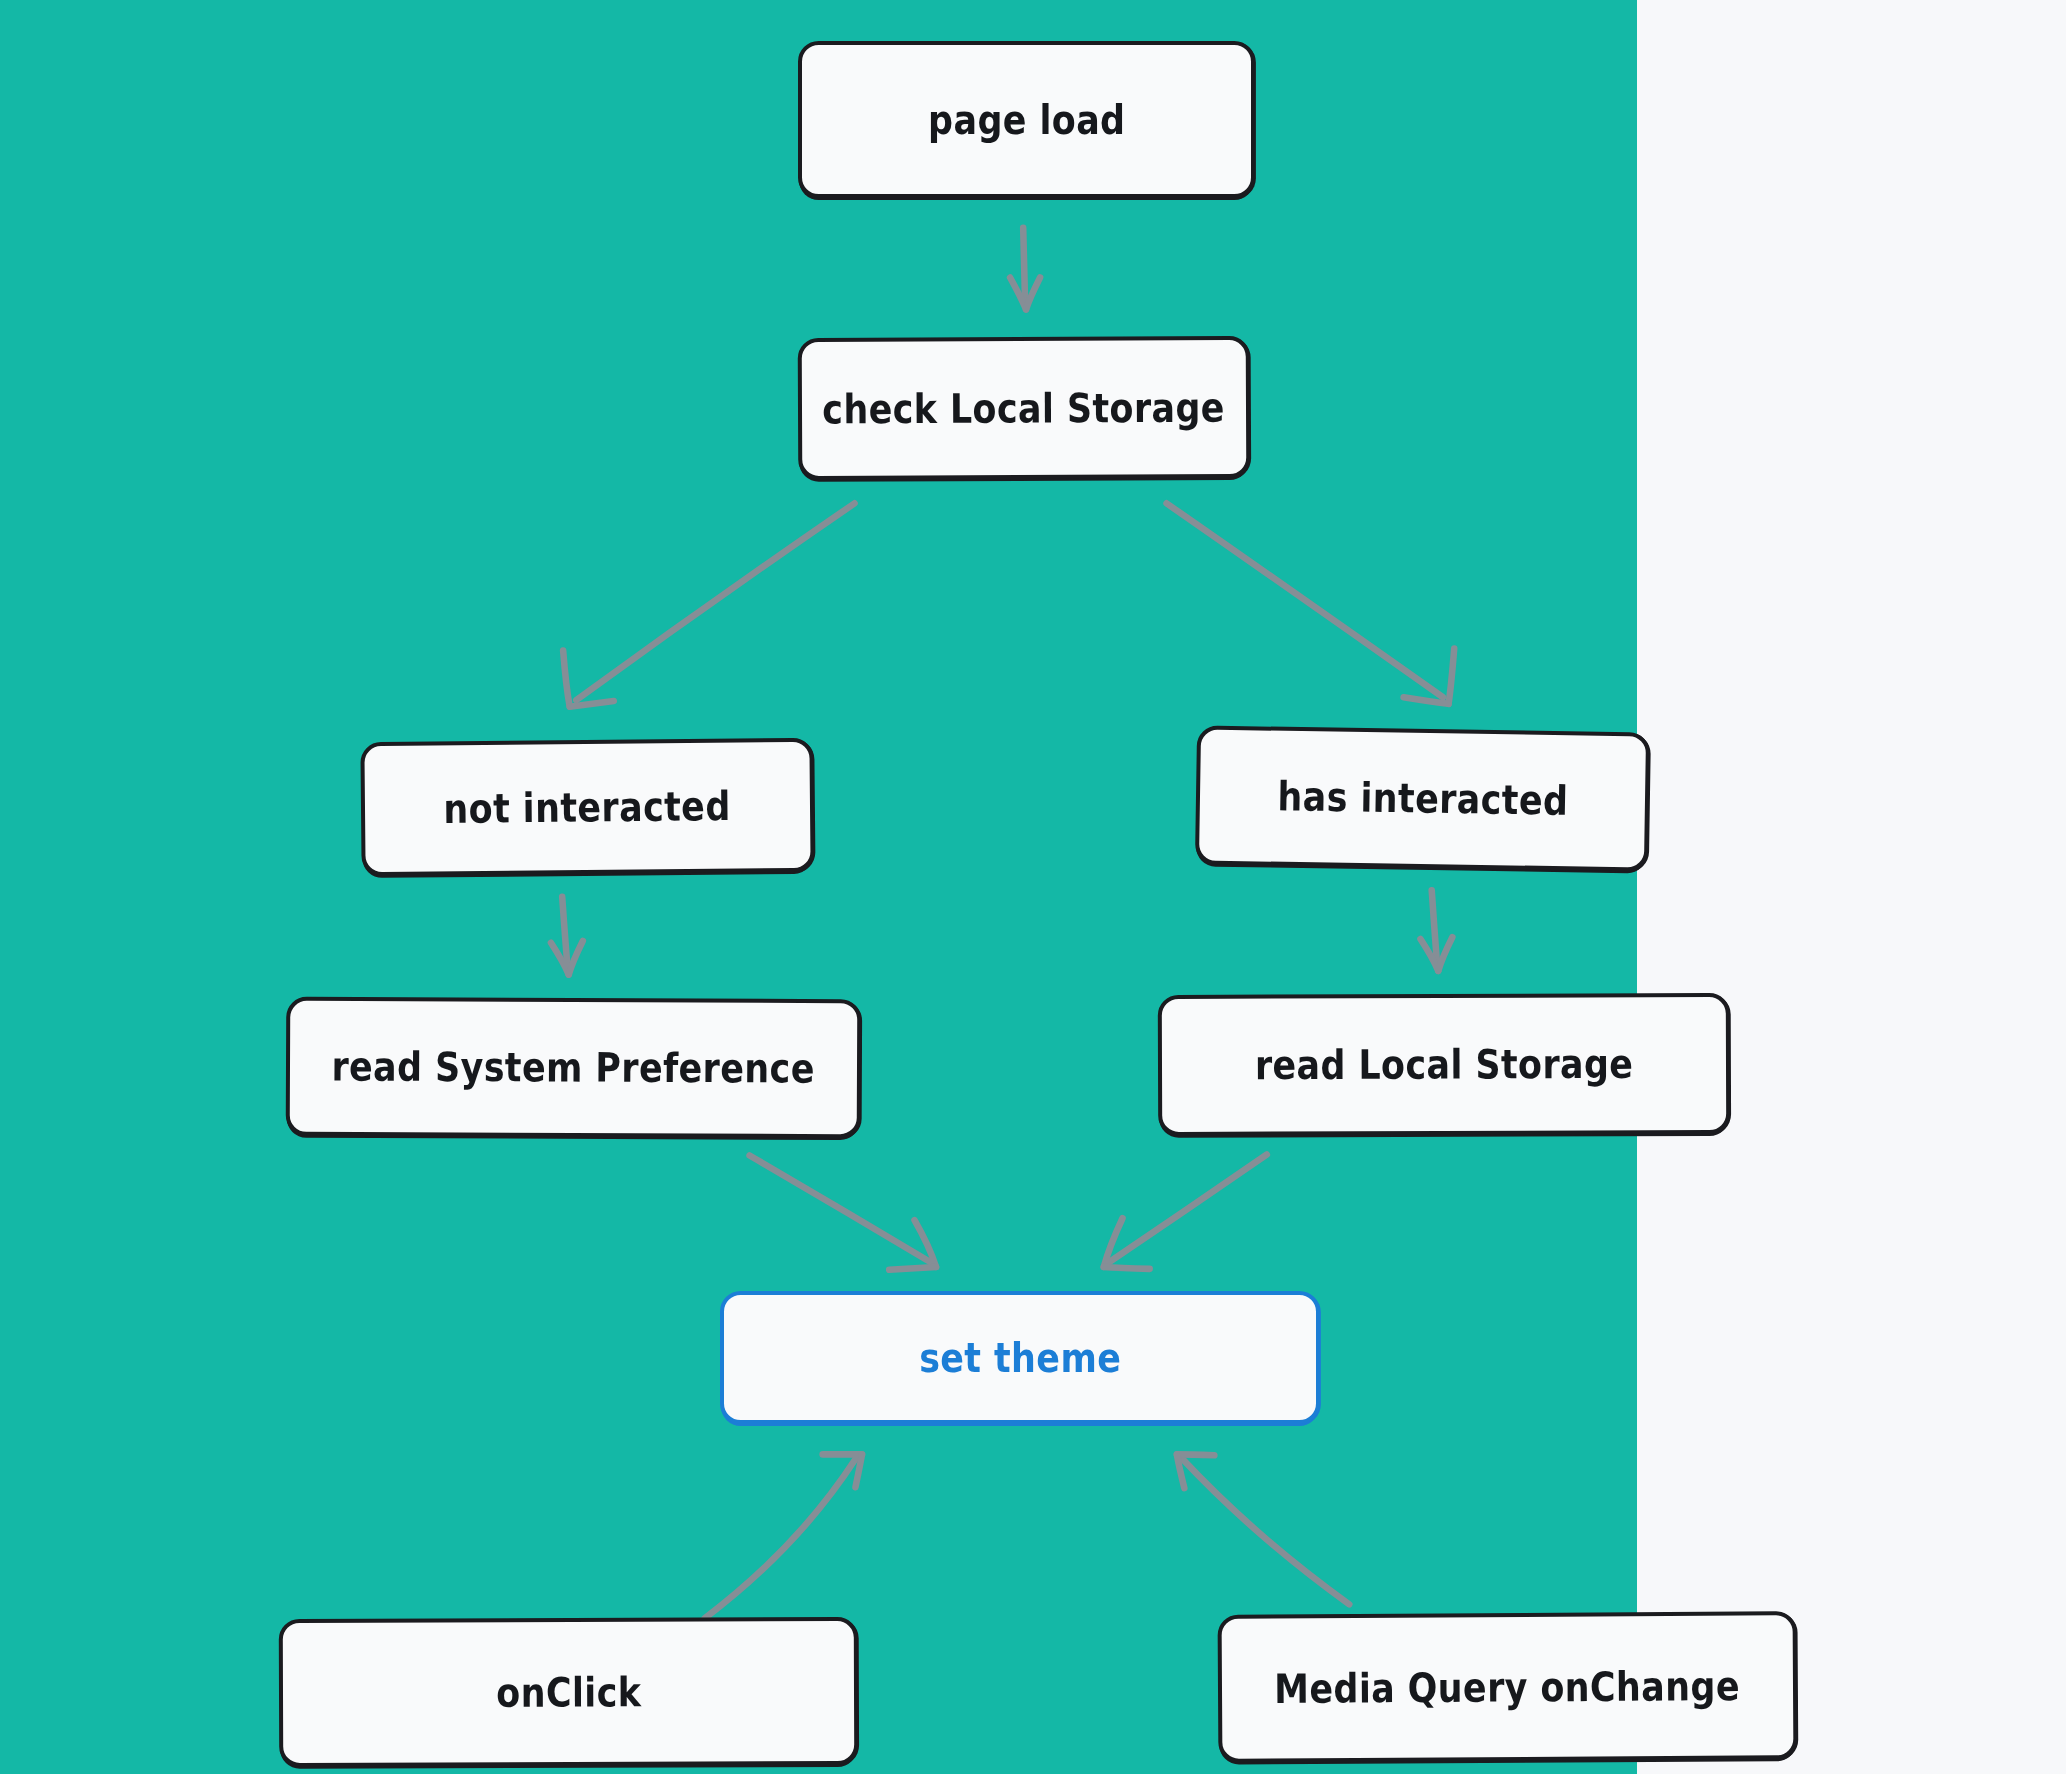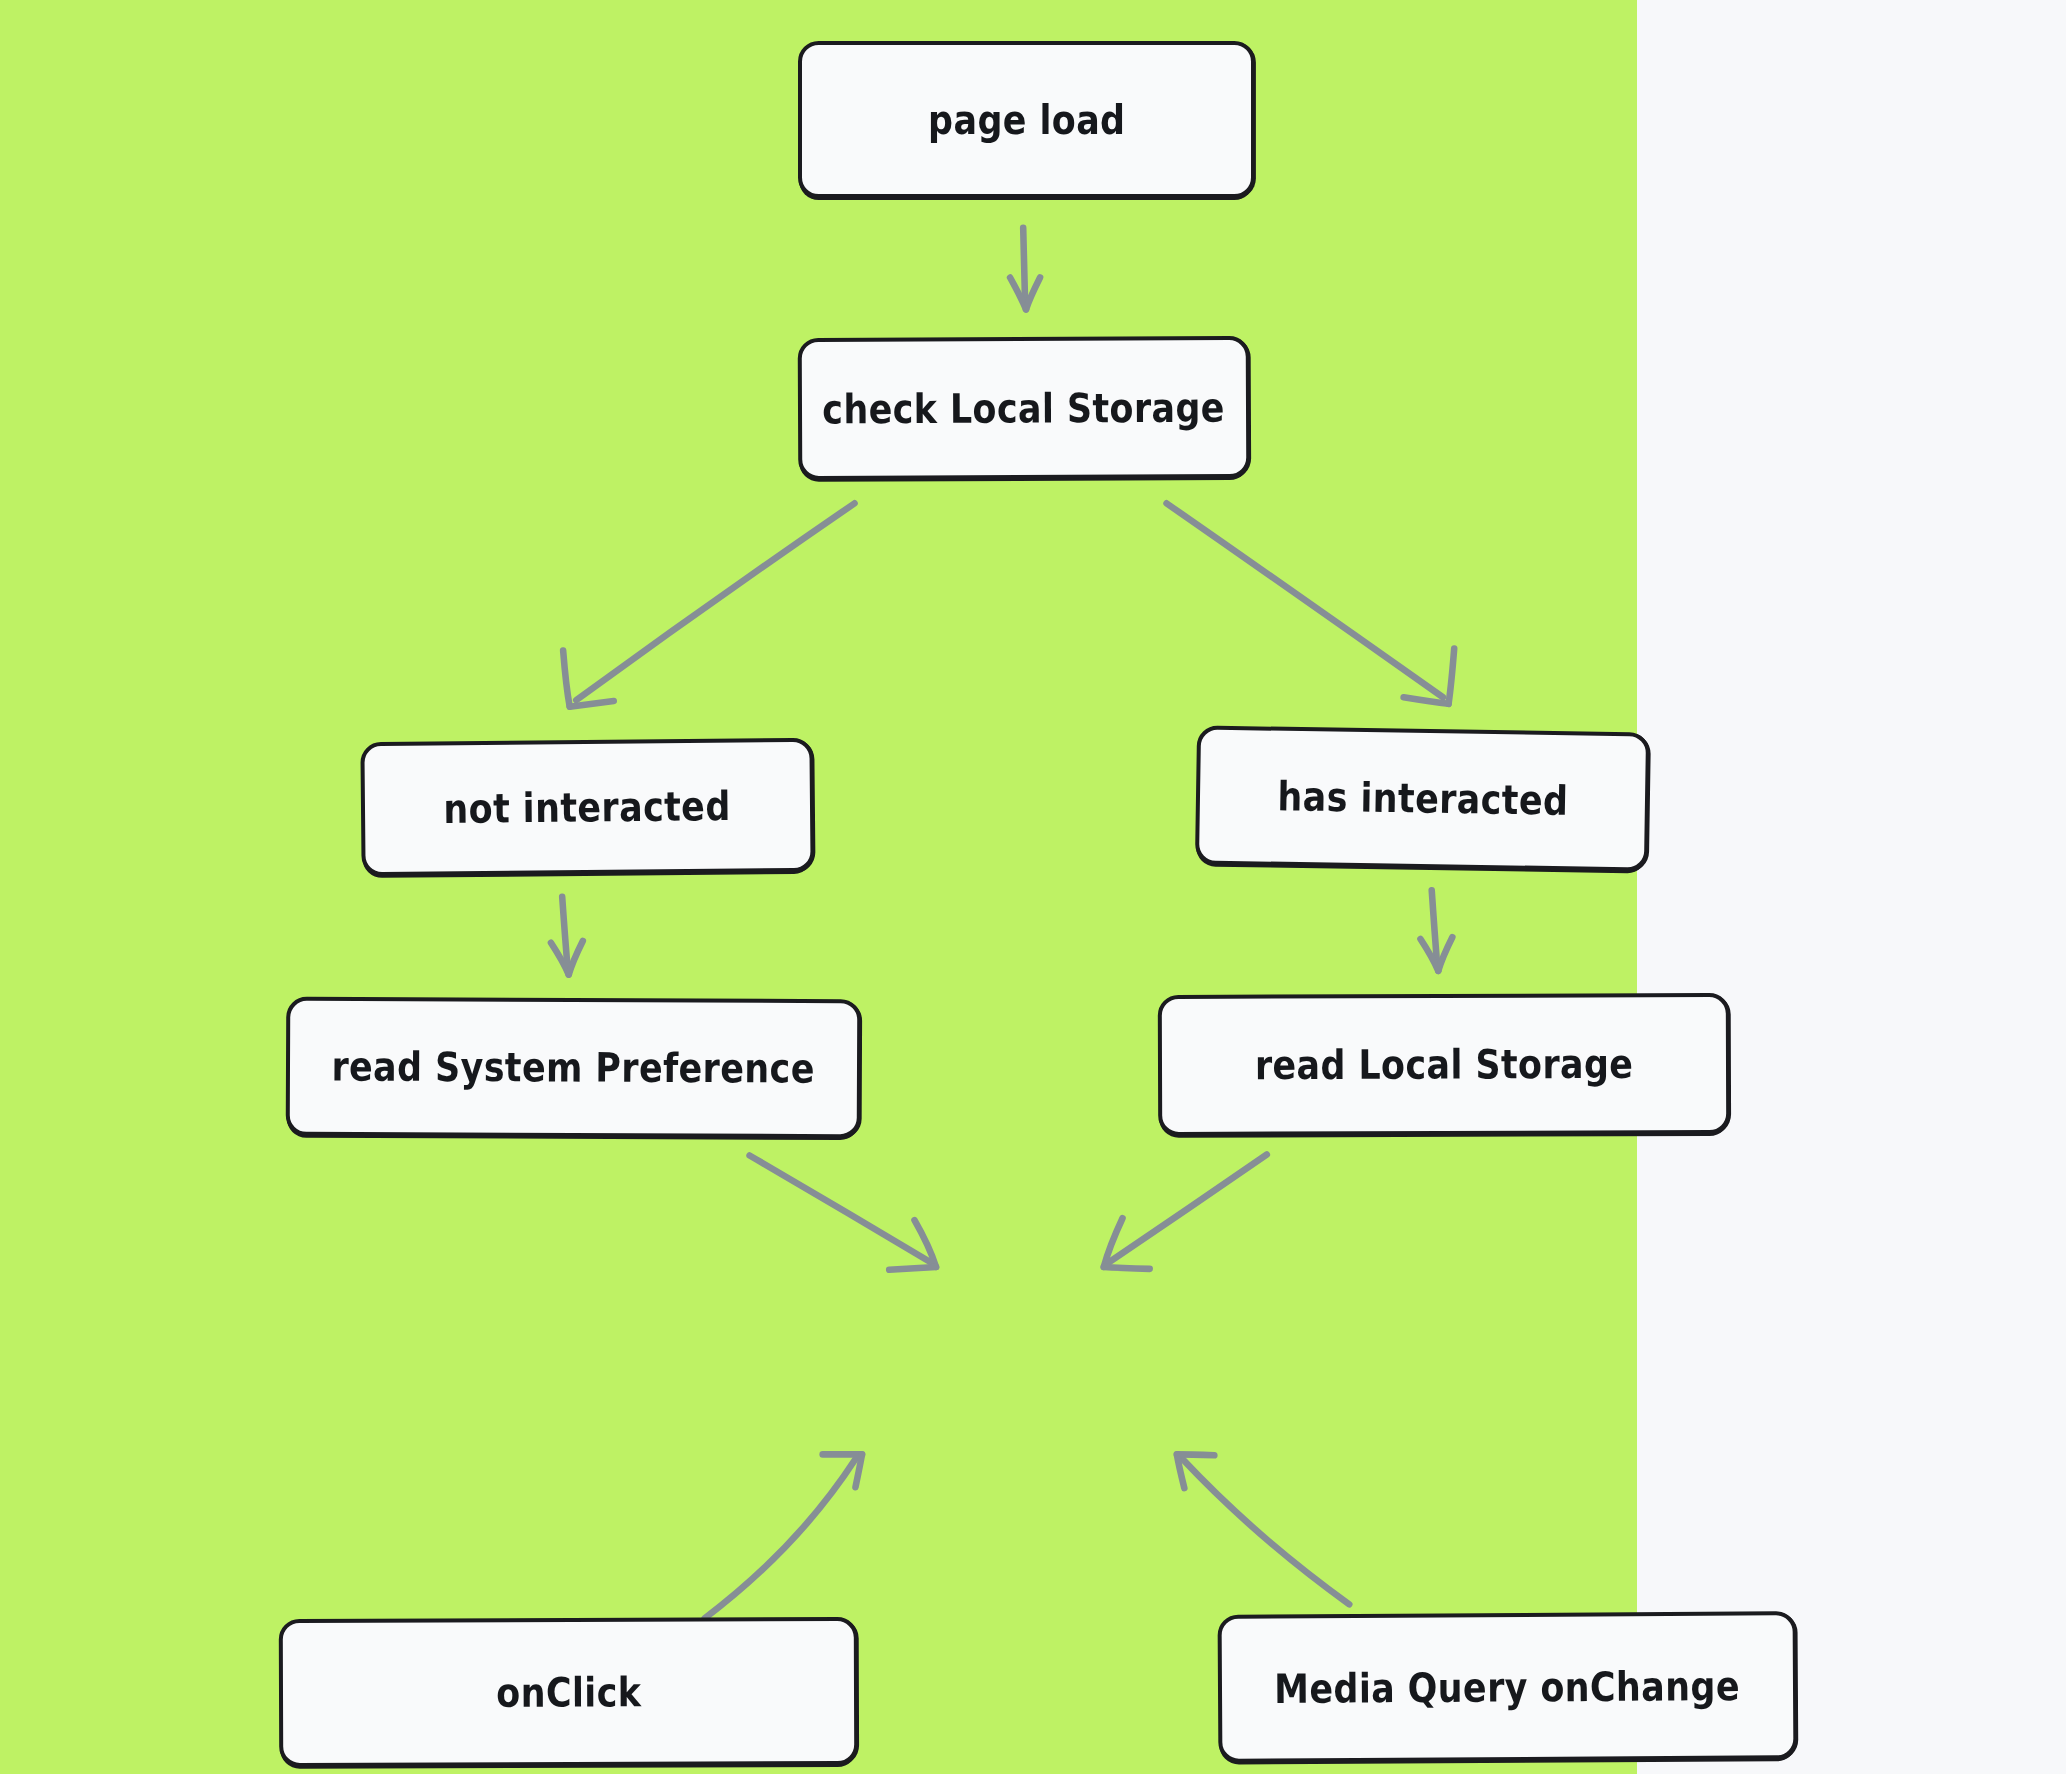--- a/index.html
+++ b/index.html
@@ -10,21 +10,21 @@
     width: 2067px;
     height: 1775px;
     background: #f7f8fa;
     font-family: "DejaVu Sans", sans-serif;
     overflow: hidden;
   }
   #canvas {
     position: relative;
     width: 1637px;
     height: 1775px;
-    background: #bef264;
+    background: #14b8a6;
   }
   #edges {
     position: absolute;
     left: 0;
     top: 0;
     width: 2067px;
     height: 1775px;
     pointer-events: none;
   }
   .node {
@@ -148,20 +148,23 @@
   </div>
 
   <div class="node" id="node-read-system">
     <span class="label">read System Preference</span>
   </div>
 
   <div class="node" id="node-read-local">
     <span class="label">read Local Storage</span>
   </div>
 
+  <div class="node accent" id="node-set-theme">
+    <span class="label">set theme</span>
+  </div>
 
   <div class="node" id="node-onclick">
     <span class="label">onClick</span>
   </div>
 
   <div class="node" id="node-media-query">
     <span class="label">Media Query onChange</span>
   </div>
 
 </div>

